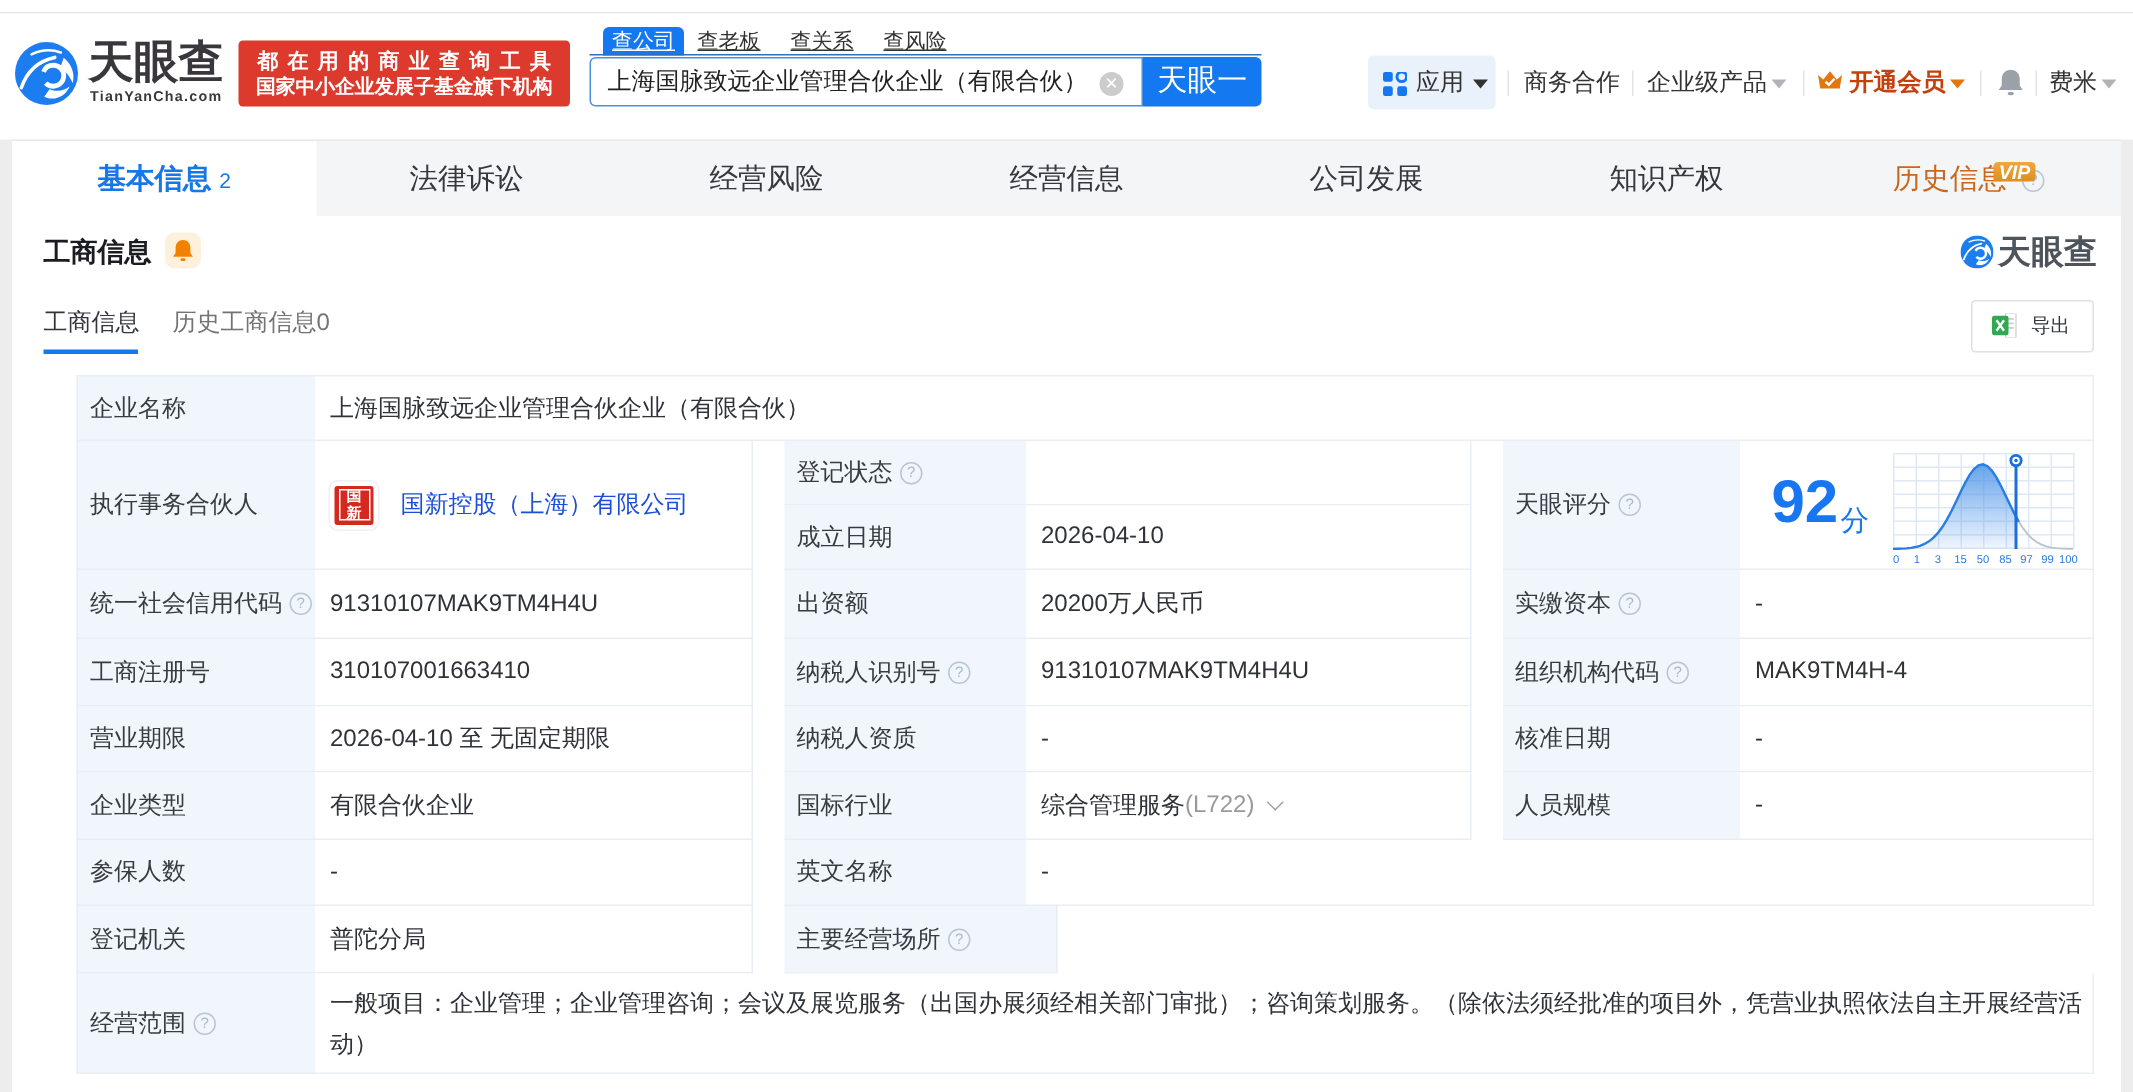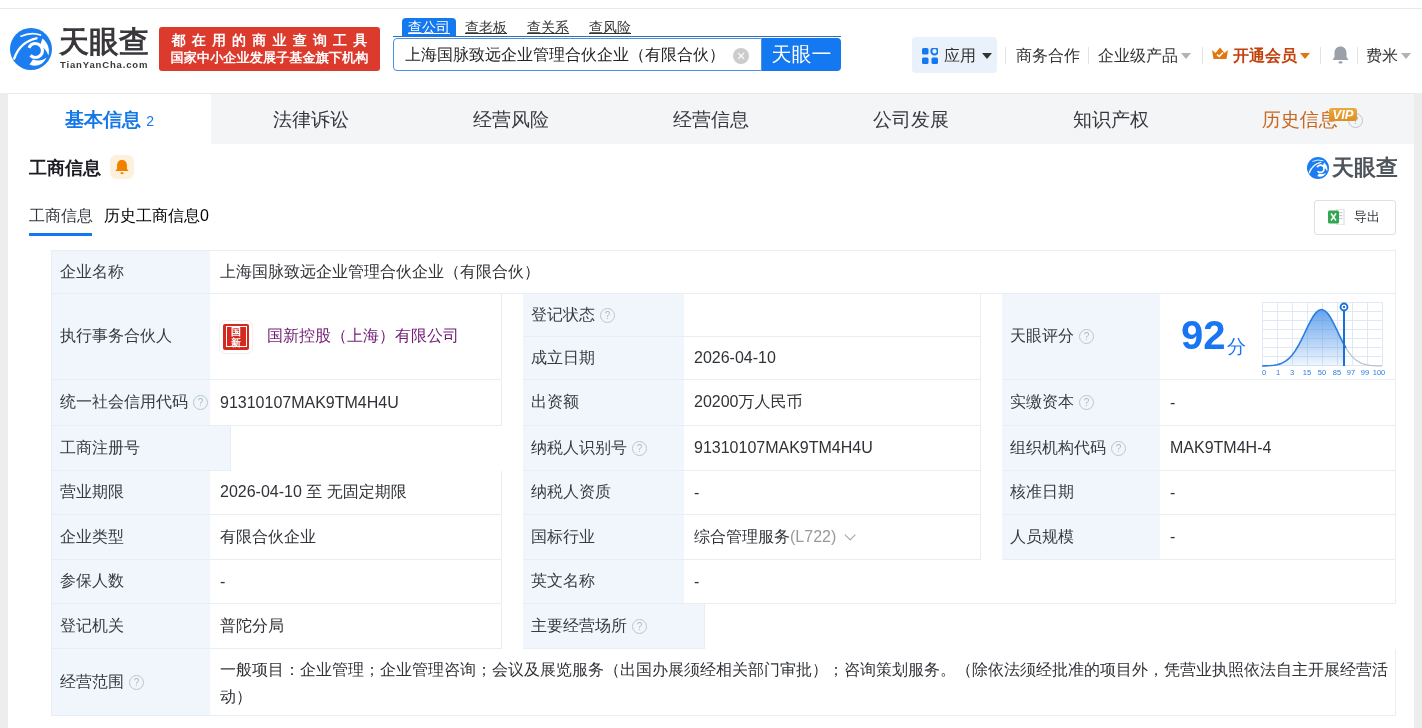--- a/index.html
+++ b/index.html
@@ -44,21 +44,21 @@
 #subline{left:21px;top:89px;width:63px;height:3px;background:#1478f0;}
 #exportbtn{left:1306px;top:56px;width:82px;height:35px;border:1px solid #dcdfe3;border-radius:3px;background:#fff;}
 
 #tbl{left:22px;top:106px;width:1366px;height:466px;}
 .cell{position:absolute;border-right:1px solid #e9eef4;border-bottom:1px solid #e9eef4;display:flex;align-items:center;font-size:16px;color:#2f3237;}
 .lbl{background:#f0f6fb;padding-left:8px;color:#383c42;margin-left:21px;}
 .val{background:#fff;padding-left:10px;}
 .cell.t{border-top:1px solid #e9eef4;}
 .cell.l{border-left:1px solid #e9eef4;}
 .q{display:inline-block;width:15px;height:15px;border:1px solid #b9c6d2;border-radius:50%;color:#a9bac9;font-size:10px;line-height:13px;text-align:center;margin-left:5px;flex:none;font-weight:normal;}
-.link{color:#701a75;}
+.link{color:#1d4ed8;}
 .gray{color:#999;}
 </style>
 </head>
 <body>
 <div id="page">
 
   <div class="abs" id="hdr"></div>
   <div class="abs" id="hdrline"></div>
   <svg class="abs" id="biglogo" style="left:10px;top:28px" width="42" height="42" viewBox="0 0 42 42">
     <circle cx="21" cy="21" r="21" fill="#1b7df0"></circle>
@@ -133,21 +133,21 @@
     <svg class="abs" style="left:1299px;top:13px" width="22" height="22" viewBox="0 0 42 42">
       <circle cx="21" cy="21" r="21" fill="#1b7df0"></circle>
       <path d="M11,8.2 Q21,3.6 30.5,7" stroke="#fff" stroke-width="1.7" fill="none" stroke-linecap="round"></path>
       <path d="M4.2,30.5 C8,19.5 16,12.5 26.5,10.3" stroke="#fff" stroke-width="2.4" fill="none" stroke-linecap="round"></path>
       <circle cx="25.5" cy="22.5" r="7" stroke="#fff" stroke-width="3.2" fill="none" stroke-dasharray="16.5 8 19.5 0"></circle>
       <path d="M32.5,10.5 C38,15 40,21 38.5,27.5 C36.5,23 34,19.5 30,17.5 Z" fill="#fff"></path>
       <path d="M23,31.5 C28,33.5 33,32.5 36.5,29.5 C33.5,37 25.5,39.5 19.5,36.5 Z" fill="#fff"></path>
     </svg>
     <div class="abs" id="minilogo-txt">天眼查</div>
     <div class="abs subtab" style="left:21px;color:#33373d;">工商信息</div>
-    <div class="abs subtab" style="left:96px;color:#000000;">历史工商信息0</div>
+    <div class="abs subtab" style="left:107px;color:#737373;">历史工商信息0</div>
     <div class="abs" id="subline"></div>
     <div class="abs" id="exportbtn"></div>
     <svg class="abs" style="left:1320px;top:65px" width="17" height="16" viewBox="0 0 17 16">
       <path d="M9 0 L16 0 L16 16 L9 16 Z" fill="#fff" stroke="#c9cdd2" stroke-width="0.8"></path>
       <rect x="10.5" y="3" width="4" height="1.2" fill="#c9cdd2"></rect>
       <rect x="10.5" y="6" width="4" height="1.2" fill="#c9cdd2"></rect>
       <rect x="10.5" y="9" width="4" height="1.2" fill="#c9cdd2"></rect>
       <rect x="0" y="1.5" width="11" height="13" rx="1.5" fill="#33a852"></rect>
       <path d="M3 4.5 L8 11.5 M8 4.5 L3 11.5" stroke="#fff" stroke-width="1.5"></path>
     </svg>
@@ -207,20 +207,21 @@
             </g>
           </svg>
         </div>
       <div class="cell lbl l" style="left:0px;top:130px;width:180px;height:46px;">统一社会信用代码<span class="q">?</span></div>
       <div class="cell val" style="left:180px;top:130px;width:292px;height:46px;">91310107MAK9TM4H4U</div>
       <div class="cell lbl" style="left:472px;top:130px;width:182px;height:46px;">出资额</div>
       <div class="cell val" style="left:654px;top:130px;width:297px;height:46px;">20200万人民币</div>
       <div class="cell lbl" style="left:951px;top:130px;width:179px;height:46px;">实缴资本<span class="q">?</span></div>
       <div class="cell val" style="left:1130px;top:130px;width:236px;height:46px;">-</div>
       <div class="cell lbl l" style="left:0px;top:176px;width:180px;height:45px;">工商注册号</div>
+      <div class="cell val" style="left:180px;top:176px;width:292px;height:45px;">310107001663410</div>
       <div class="cell lbl" style="left:472px;top:176px;width:182px;height:45px;">纳税人识别号<span class="q">?</span></div>
       <div class="cell val" style="left:654px;top:176px;width:297px;height:45px;">91310107MAK9TM4H4U</div>
       <div class="cell lbl" style="left:951px;top:176px;width:179px;height:45px;">组织机构代码<span class="q">?</span></div>
       <div class="cell val" style="left:1130px;top:176px;width:236px;height:45px;">MAK9TM4H-4</div>
       <div class="cell lbl l" style="left:0px;top:221px;width:180px;height:44px;">营业期限</div>
       <div class="cell val" style="left:180px;top:221px;width:292px;height:44px;">2026-04-10 至 无固定期限</div>
       <div class="cell lbl" style="left:472px;top:221px;width:182px;height:44px;">纳税人资质</div>
       <div class="cell val" style="left:654px;top:221px;width:297px;height:44px;">-</div>
       <div class="cell lbl" style="left:951px;top:221px;width:179px;height:44px;">核准日期</div>
       <div class="cell val" style="left:1130px;top:221px;width:236px;height:44px;">-</div>

